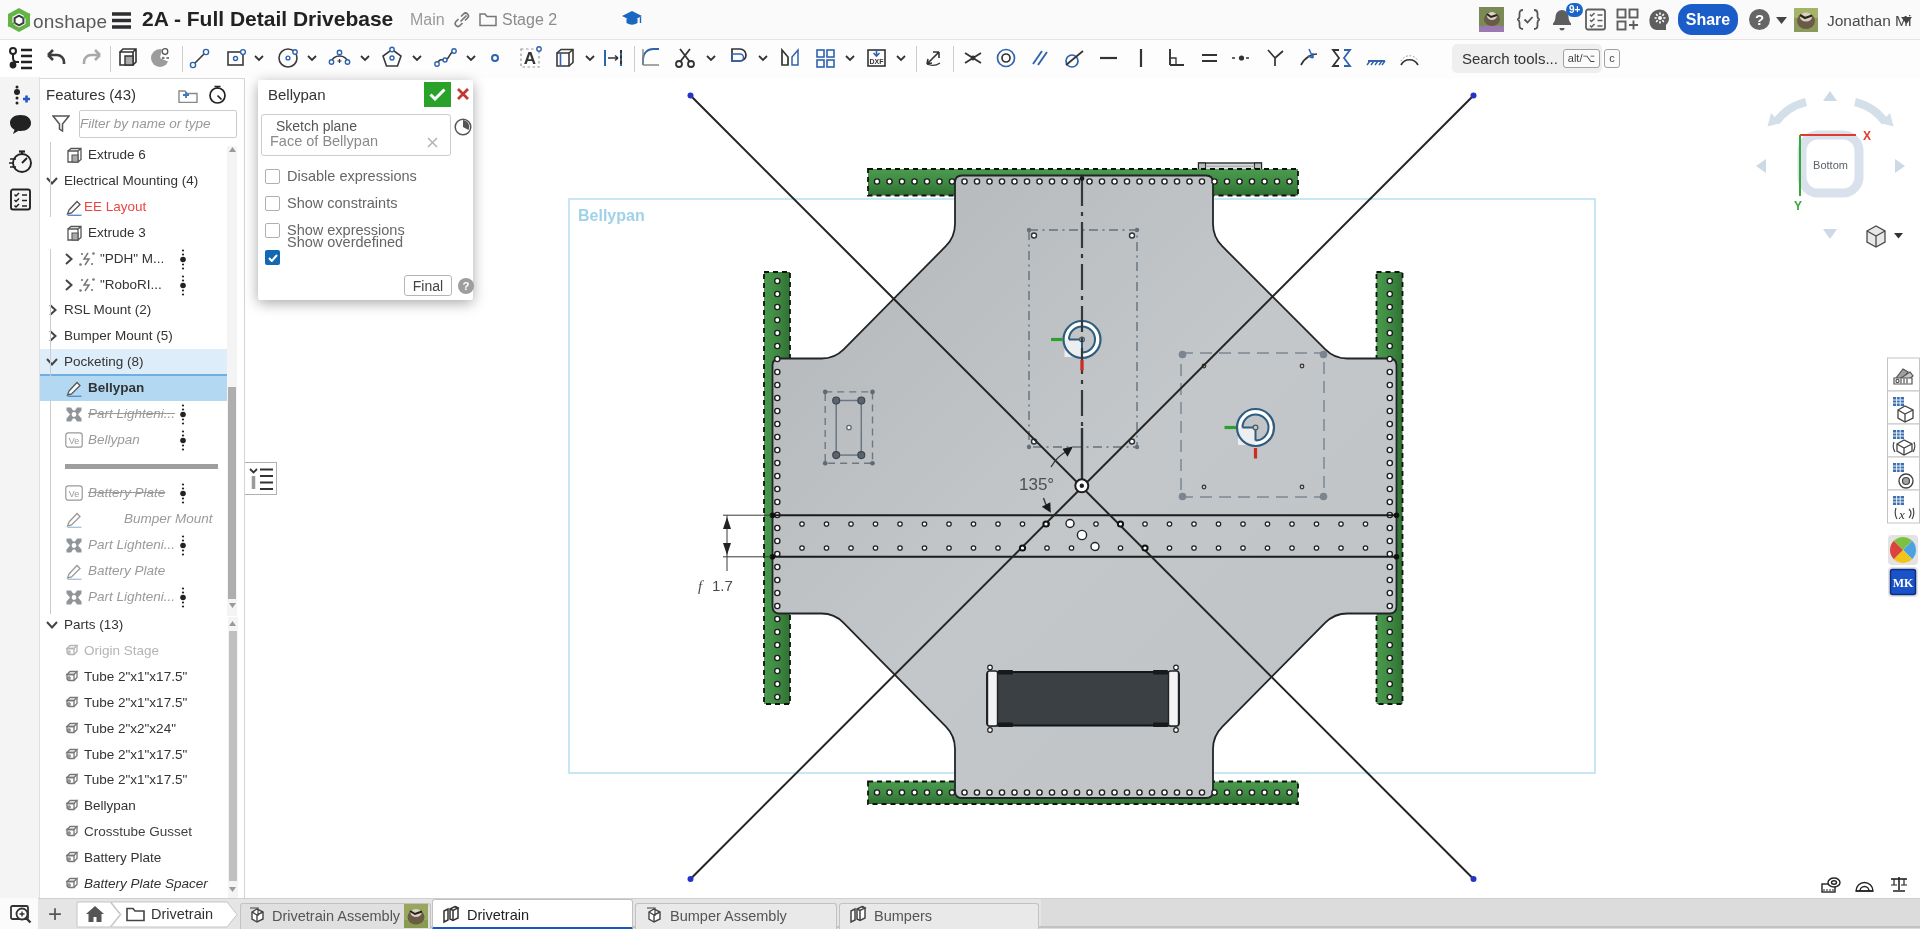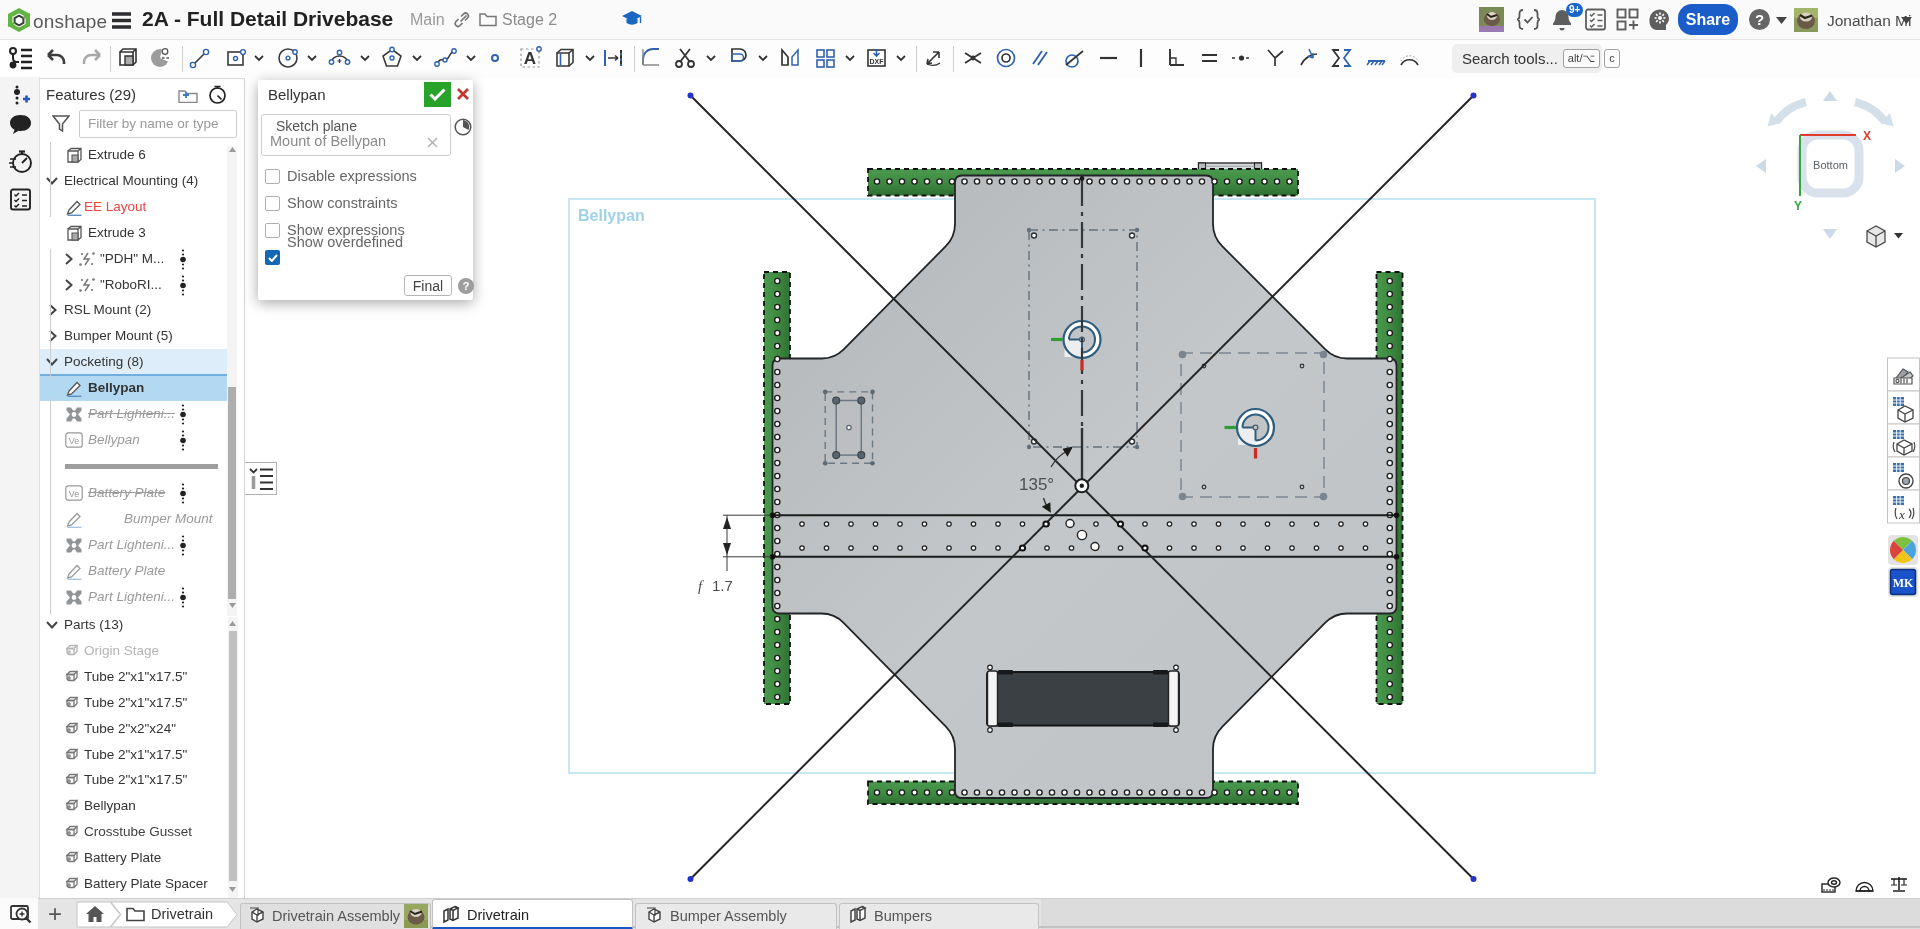--- a/index.html
+++ b/index.html
@@ -706,35 +706,35 @@
       <path d="M13,1.5 v3"></path>
       <path d="M1,9 h6 M0,13 h5 M1,17 h6" stroke-width="1.6"></path>
     </svg>
     <svg class="abs" style="left:9px;top:148px" width="23" height="23" viewBox="0 0 23 23" fill="none" stroke="#222" stroke-width="1.9">
       <rect x="2" y="1.5" width="19" height="20" rx="2"></rect>
       <path d="M5.5,6.5 l1.5,1.5 3,-3 M5.5,12 l1.5,1.5 3,-3 M5.5,17.5 l1.5,1.5 3,-3" stroke-width="1.5"></path>
       <path d="M13,7 h5 M13,12.5 h5 M13,18 h5" stroke-width="1.5"></path>
     </svg>
   </div>
 <div id="fpanel">
-    <div class="tx" style="left:6px;top:7px;font-size:15px;color:#333">Features (29)</div>
+    <div class="tx" style="left:6px;top:7px;font-size:15px;color:#333">Features (43)</div>
     <svg class="abs" style="left:138px;top:8px" width="20" height="16" viewBox="0 0 20 16" fill="none" stroke="#888" stroke-width="1.4">
       <path d="M1,4 h6 l2,2.5 h10 v9 h-18 z"></path>
       <path d="M5,8 h6 M8,5 v6" stroke="#3a78c2" stroke-width="1.8"></path>
     </svg>
     <svg class="abs" style="left:168px;top:6px" width="19" height="19" viewBox="0 0 19 19" fill="none" stroke="#222" stroke-width="1.7">
       <circle cx="9.5" cy="10.5" r="7.5"></circle>
       <path d="M9.5,10.5 l4,4"></path>
       <path d="M6.5,1.5 h6 M9.5,1.5 v2"></path>
     </svg>
     <svg class="abs" style="left:12px;top:36px" width="18" height="17" viewBox="0 0 18 17" fill="none" stroke="#555" stroke-width="1.5">
       <path d="M1,1 h16 l-6.5,8 v7 l-3,-2 v-5 z"></path>
     </svg>
     <div class="abs" style="left:39px;top:31px;width:158px;height:28px;border:1px solid #ccc;border-radius:2px;background:#fff"></div>
-    <div class="tx" style="left:48px;top:37px;font-size:13.5px;color:#999">Filter by name or type</div>
+    <div class="tx" style="left:40px;top:37px;font-size:13.5px;font-style:italic;color:#999">Filter by name or type</div>
     <svg class="abs" style="left:26px;top:68px" width="17" height="17" viewBox="0 0 17 17">
       <path d="M2,4 h10 v11 h-10 z" fill="#fff" stroke="#555" stroke-width="1.3"></path>
       <path d="M2,4 l3,-2.5 h10 v11 l-3,2.5 M12,4 l3,-2.5" fill="none" stroke="#555" stroke-width="1.3"></path>
       <path d="M6,8 h6 v7 h-6 z" fill="#aaa" stroke="#555" stroke-width="1.1"></path>
     </svg>
     <div class="tx" style="left:48px;top:68px;font-size:13.5px;color:#333;">Extrude 6</div>
     <svg class="abs" style="left:6px;top:97px" width="12" height="9" viewBox="0 0 12 9">
       <path d="M1,2 l5,5.5 L11,2" fill="none" stroke="#444" stroke-width="2"></path>
     </svg>
     <div class="tx" style="left:24px;top:94px;font-size:13.5px;color:#333">Electrical Mounting (4)</div>
@@ -930,21 +930,21 @@
       <path d="M4,5.5 L7,2.5 h7 l-3,3 z"></path>
       <path d="M14,2.5 v6 l-3,3 M4,5.5 h7 v6 h-4.5 a2.5,2.5 0 0 1 -2.5,-2.5 z"></path>
       <circle cx="6" cy="9" r="1.2"></circle>
     </svg>
     <div class="tx" style="left:44px;top:771px;font-size:13.5px;color:#333;">Battery Plate</div>
     <svg class="abs" style="left:23px;top:797px" width="17" height="16" viewBox="0 0 17 16" fill="none" stroke="#777" stroke-width="1.3">
       <path d="M4,5.5 L7,2.5 h7 l-3,3 z"></path>
       <path d="M14,2.5 v6 l-3,3 M4,5.5 h7 v6 h-4.5 a2.5,2.5 0 0 1 -2.5,-2.5 z"></path>
       <circle cx="6" cy="9" r="1.2"></circle>
     </svg>
-    <div class="tx" style="left:44px;top:797px;font-size:13.5px;color:#333;">Battery Plate Spacer</div>
+    <div class="tx" style="left:44px;top:797px;font-size:13.5px;color:#333;font-style:italic;">Battery Plate Spacer</div>
     <div class="abs" style="left:0;top:294.5px;width:188px;height:2px;background:#6faede"></div>
     <div class="abs" style="left:10px;top:63px;width:1px;height:75px;background:#ccc"></div>
     <div class="abs" style="left:10px;top:170px;width:1px;height:130px;background:#ccc"></div>
     <div class="abs" style="left:10px;top:320px;width:1px;height:215px;background:#ccc"></div>
     <div class="abs" style="left:25px;top:385px;width:153px;height:5px;background:#9e9e9e"></div>
     <div class="abs" style="left:187px;top:67px;width:10px;height:470px;background:#f4f4f4"></div>
     <svg class="abs" style="left:189px;top:68px" width="7" height="6" viewBox="0 0 7 6">
       <path d="M0,5 l3.5,-5 3.5,5 z" fill="#9a9a9a"></path>
     </svg>
     <div class="abs" style="left:188px;top:308px;width:8px;height:212px;background:#aeaeae"></div>
@@ -970,21 +970,21 @@
     <div class="tx" style="left:10px;top:6px;font-size:15px;color:#333">Bellypan</div>
     <div class="abs" style="left:166px;top:2px;width:27px;height:25px;background:#28a228"></div>
     <svg class="abs" style="left:171px;top:8px" width="17" height="13" viewBox="0 0 17 13">
       <path d="M1.5,6.5 l4.5,4.5 L15.5,1.5" fill="none" stroke="#fff" stroke-width="3"></path>
     </svg>
     <svg class="abs" style="left:198px;top:7px" width="14" height="14" viewBox="0 0 14 14">
       <path d="M2,2 L12,12 M12,2 L2,12" stroke="#c03a31" stroke-width="2.8"></path>
     </svg>
     <div class="abs" style="left:3px;top:34px;width:190px;height:42px;border:1px solid #ccc;border-radius:3px"></div>
     <div class="tx" style="left:18px;top:38px;font-size:14px;color:#555">Sketch plane</div>
-    <div class="tx" style="left:12px;top:53px;font-size:14.5px;color:#8a8a8a">Mount of Bellypan</div>
+    <div class="tx" style="left:12px;top:53px;font-size:14.5px;color:#8a8a8a">Face of Bellypan</div>
     <svg class="abs" style="left:169px;top:57px" width="11" height="11" viewBox="0 0 11 11">
       <path d="M1,1 L10,10 M10,1 L1,10" stroke="#b5b5b5" stroke-width="1.6"></path>
     </svg>
     <svg class="abs" style="left:196px;top:38px" width="18" height="18" viewBox="0 0 18 18">
       <circle cx="9" cy="9" r="7.8" fill="none" stroke="#555" stroke-width="1.5"></circle>
       <path d="M9,9 L9,2 A7,7 0 0 1 14.5,12 z" fill="#555"></path>
     </svg>
     <div class="abs" style="left:7px;top:89px;width:15px;height:15px;border:1px solid #b0b0b0;border-radius:2px"></div>
     <div class="tx" style="left:29px;top:88px;font-size:14.5px;color:#666">Disable expressions</div>
     <div class="abs" style="left:7px;top:116px;width:15px;height:15px;border:1px solid #b0b0b0;border-radius:2px"></div>

